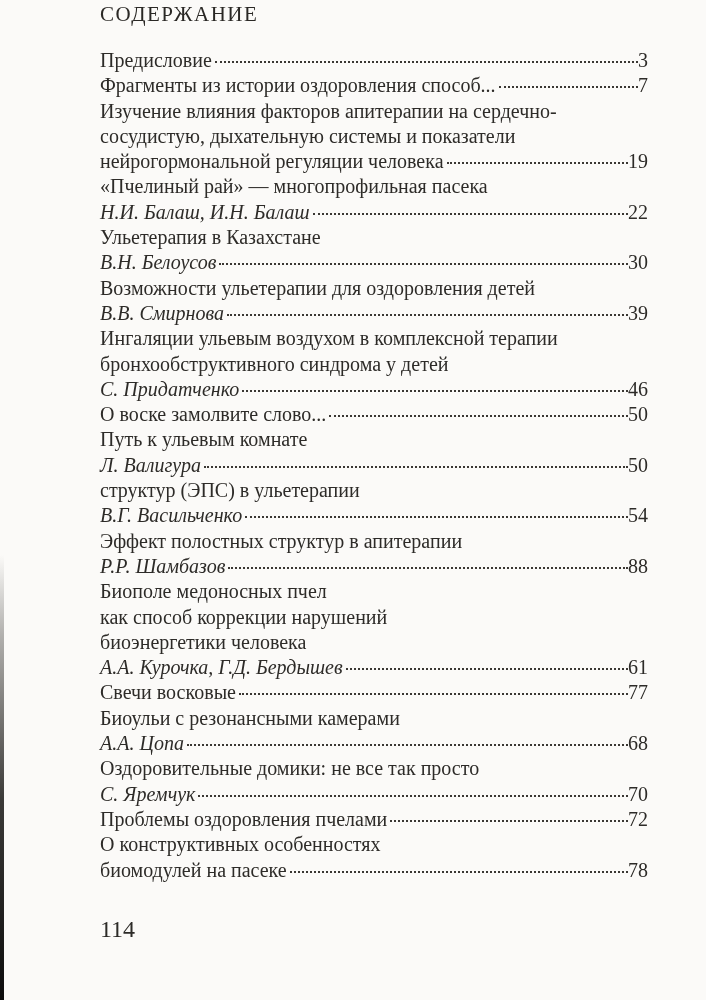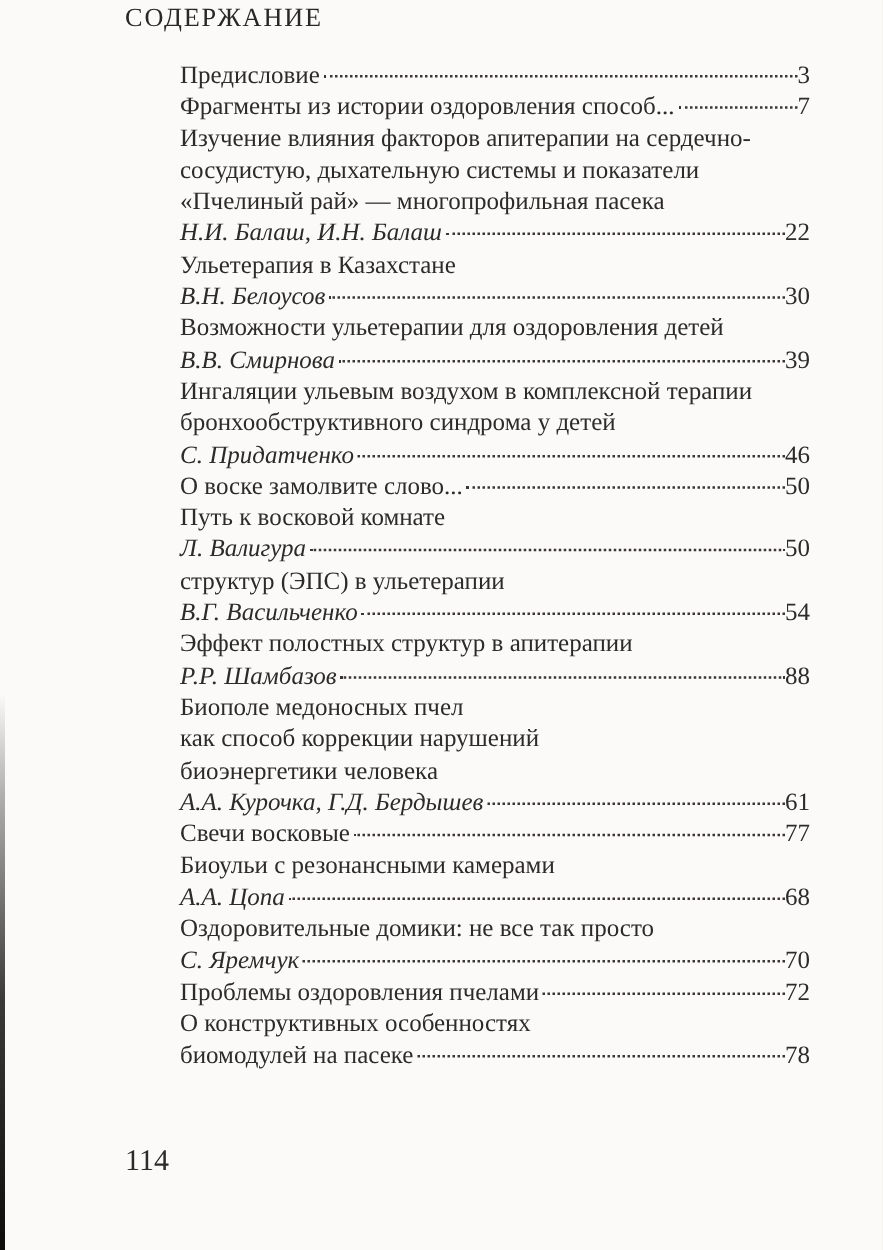--- a/index.html
+++ b/index.html
@@ -31,21 +31,20 @@
     color: #2a2825;
   }
   .toc-list {
     font-size: 20px;
   }
   .toc-line {
     display: flex;
     align-items: baseline;
     height: 25.3px;
     white-space: nowrap;
-    margin-left: 44px;
   }
   .toc-line.italic .toc-text {
     font-style: italic;
   }
   .toc-text {
     flex: 0 0 auto;
   }
   .leader {
     flex: 1 1 auto;
     min-width: 10px;
@@ -115,20 +114,25 @@
           <span class="leader"></span>
           <span class="toc-page">7</span>
         </div>
         <div class="toc-line">
           <span class="toc-text">Изучение влияния факторов апитерапии на сердечно-</span>
         </div>
         <div class="toc-line">
           <span class="toc-text">сосудистую, дыхательную системы и показатели</span>
         </div>
         <div class="toc-line">
+          <span class="toc-text">нейрогормональной регуляции человека</span>
+          <span class="leader"></span>
+          <span class="toc-page">19</span>
+        </div>
+        <div class="toc-line">
           <span class="toc-text">«Пчелиный рай» — многопрофильная пасека</span>
         </div>
         <div class="toc-line italic">
           <span class="toc-text">Н.И. Балаш, И.Н. Балаш</span>
           <span class="leader"></span>
           <span class="toc-page">22</span>
         </div>
         <div class="toc-line">
           <span class="toc-text">Ульетерапия в Казахстане</span>
         </div>
@@ -155,21 +159,21 @@
           <span class="toc-text">С. Придатченко</span>
           <span class="leader"></span>
           <span class="toc-page">46</span>
         </div>
         <div class="toc-line">
           <span class="toc-text">О воске замолвите слово...</span>
           <span class="leader"></span>
           <span class="toc-page">50</span>
         </div>
         <div class="toc-line">
-          <span class="toc-text">Путь к восковой комнате</span>
+          <span class="toc-text">Путь к ульевым комнате</span>
         </div>
         <div class="toc-line italic">
           <span class="toc-text">Л. Валигура</span>
           <span class="leader"></span>
           <span class="toc-page">50</span>
         </div>
         <div class="toc-line">
           <span class="toc-text">структур (ЭПС) в ульетерапии</span>
         </div>
         <div class="toc-line italic">

